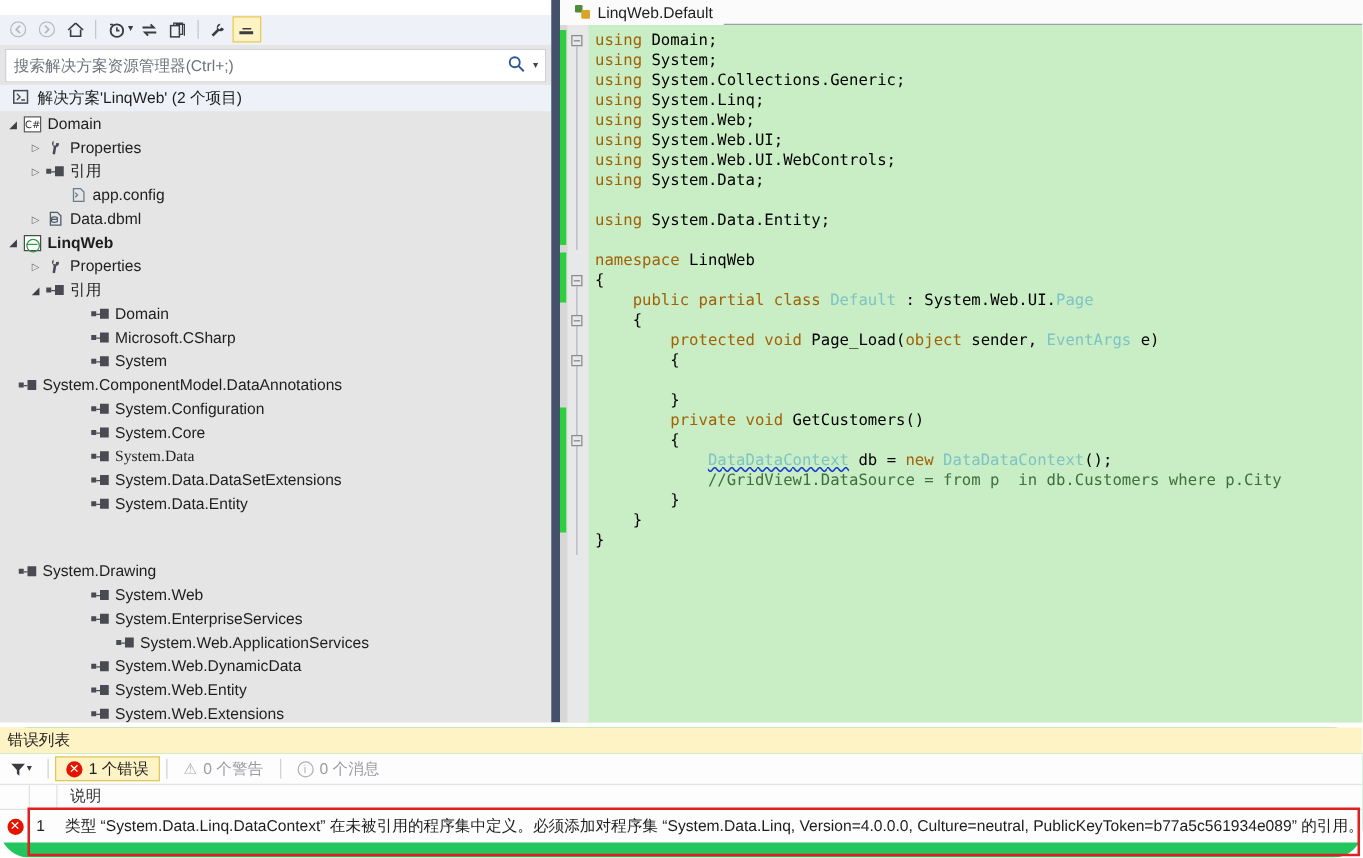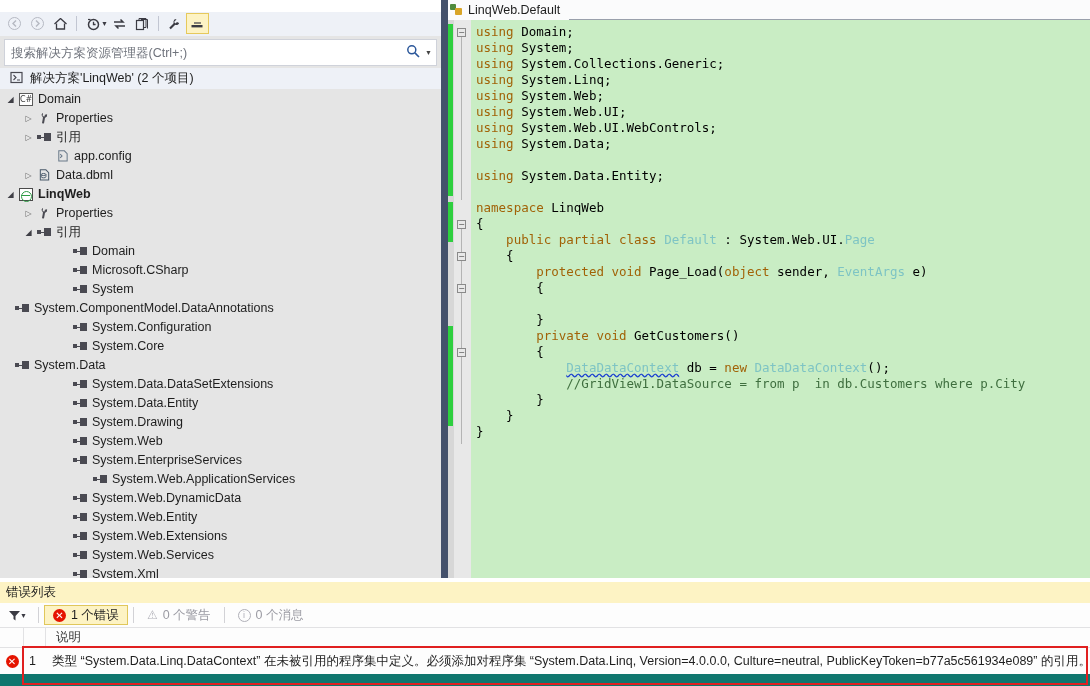--- a/index.html
+++ b/index.html
@@ -118,21 +118,21 @@
   #editor-pane {
     position: absolute; left: 448px; top: 0; width: 642px; height: 578px;
     background: #ffffff;
   }
   .ed-tabstrip {
     height: 20px; background: #fbfbfc; display: flex; align-items: center;
     border-bottom: 1px solid #9aa0ac;
   }
   .ed-tab {
     height: 20px; display: flex; align-items: center; gap: 5px;
-    padding: 0 9px 0 2px; font-size: 12.5px; color: #1e1e1e;
+    padding: 0 9px 0 12px; font-size: 12.5px; color: #1e1e1e;
     background: #fbfbfc;
   }
   .ic-aspx {
     width: 13px; height: 13px; position: relative; flex: 0 0 13px;
   }
   .ic-aspx::before {
     content: ""; position: absolute; left: 0; top: 1px; width: 6px;
     height: 6px; background: #4f8a3d; border-radius: 1px;
   }
   .ic-aspx::after {
@@ -174,21 +174,22 @@
     font-size: 8px; line-height: 7px; text-align: center;
     font-family: "DejaVu Sans", sans-serif;
   }
   .ov {
     position: absolute; left: 7px; width: 1px; background: #b4b4b4;
   }
 
   
   #error-list {
     position: absolute; left: 0; top: 582px; width: 1090px; height: 104px;
-    background: #0f766e;
+    background: #22c55e;
+    border-radius: 23px;
   }
   .el-title {
     height: 21px; background: #fdf3c4; display: flex; align-items: center;
     padding-left: 6px; font-size: 12.5px; color: #1e1e1e;
   }
   .el-toolbar {
     height: 25px; background: #fdfdfd; display: flex; align-items: center;
     padding-left: 8px; gap: 0px; border-bottom: 1px solid #e2e2e4;
   }
   .el-filter {
@@ -444,21 +445,21 @@
         </div>
         <div class="tree-row" style="padding-left: 58px;">
           <span class="expander"></span>
           <span class="node-icon">
             <span class="ic-ref">
               <i></i>
             </span>
           </span>
           <span class="node-label">System.Core</span>
         </div>
-        <div class="tree-row" style="">
+        <div class="tree-row" style="padding-left: 58px; font-family: Liberation Serif, serif;">
           <span class="expander"></span>
           <span class="node-icon">
             <span class="ic-ref">
               <i></i>
             </span>
           </span>
           <span class="node-label">System.Data</span>
         </div>
         <div class="tree-row" style="padding-left: 58px;">
           <span class="expander"></span>
@@ -471,21 +472,21 @@
         </div>
         <div class="tree-row" style="padding-left: 58px;">
           <span class="expander"></span>
           <span class="node-icon">
             <span class="ic-ref">
               <i></i>
             </span>
           </span>
           <span class="node-label">System.Data.Entity</span>
         </div>
-        <div class="tree-row" style="padding-left: 58px;">
+        <div class="tree-row" style=" margin-top: 35px;">
           <span class="expander"></span>
           <span class="node-icon">
             <span class="ic-ref">
               <i></i>
             </span>
           </span>
           <span class="node-label">System.Drawing</span>
         </div>
         <div class="tree-row" style="padding-left: 58px;">
           <span class="expander"></span>

